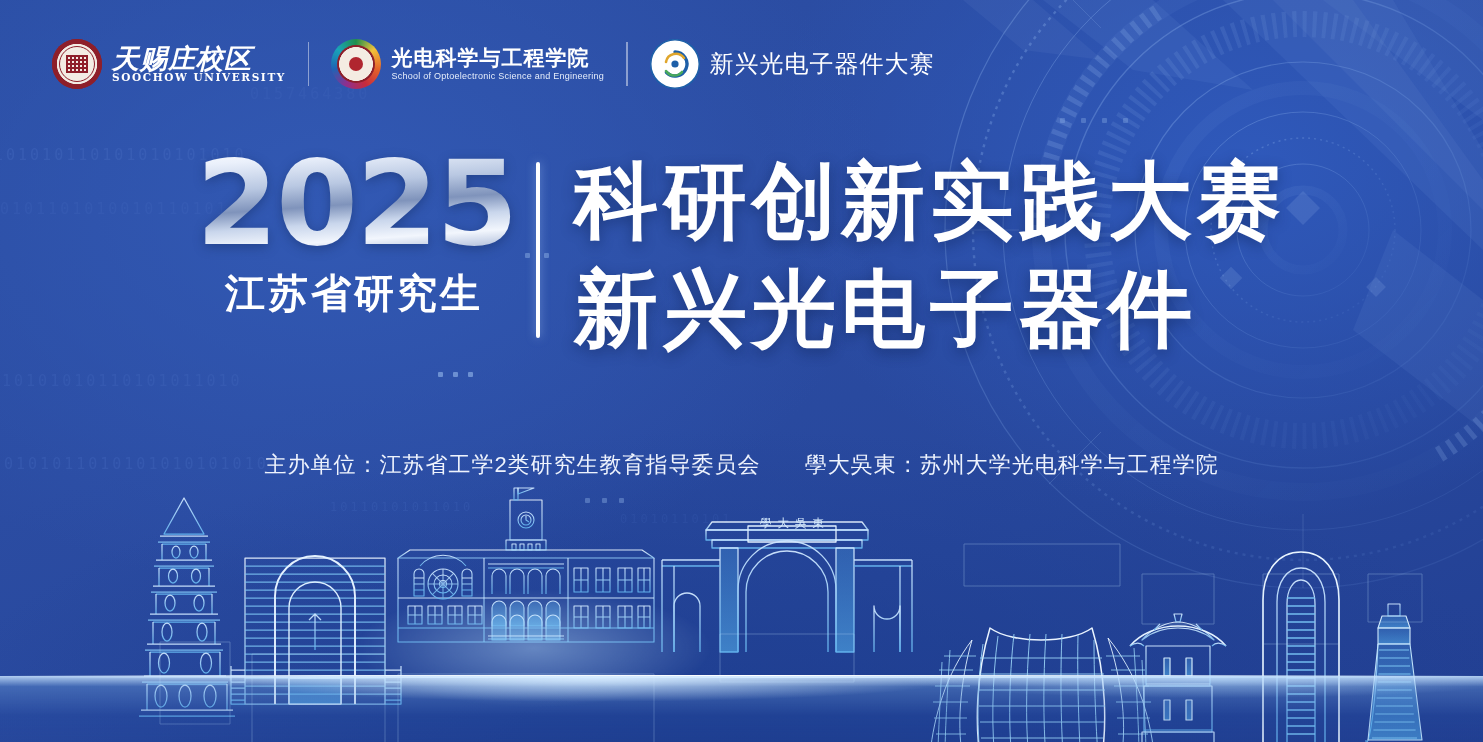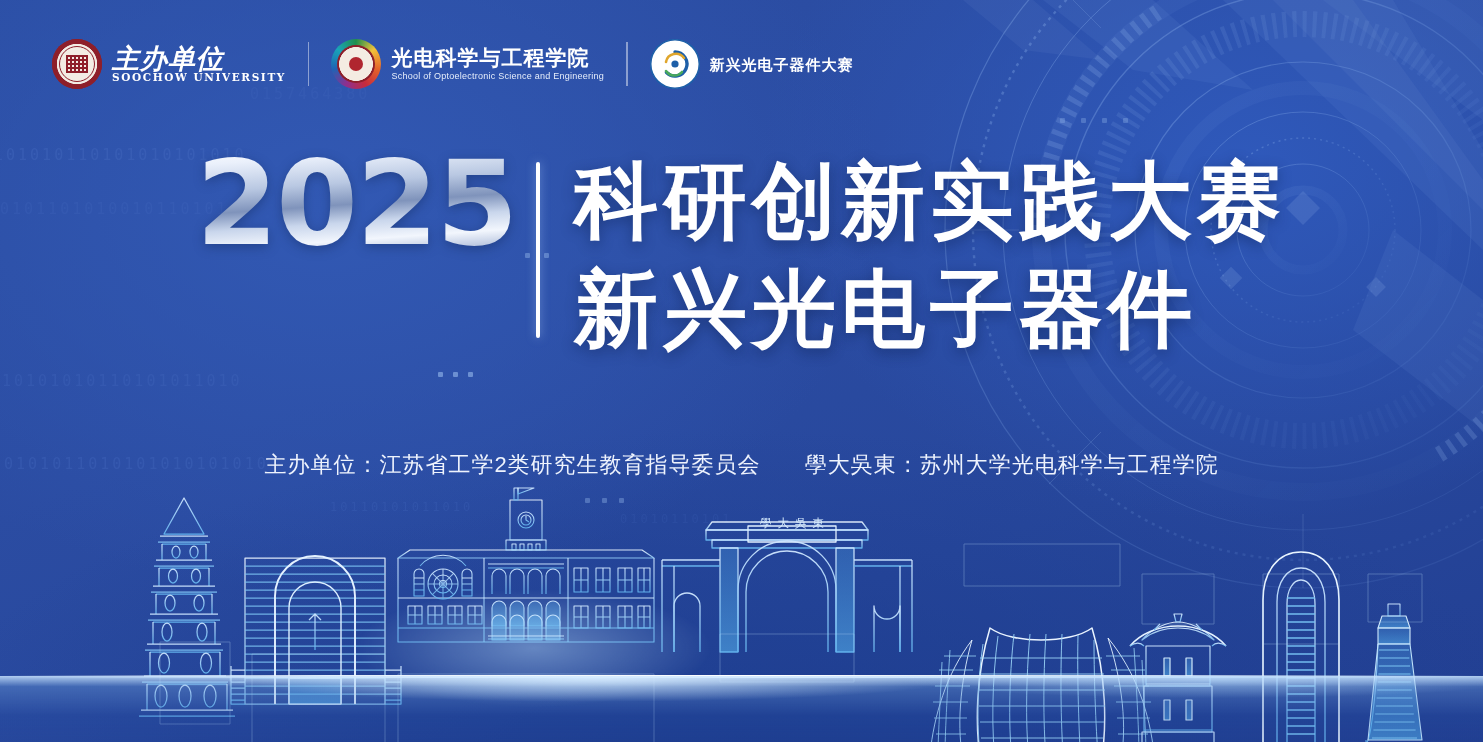--- a/index.html
+++ b/index.html
@@ -108,21 +108,21 @@
     font-family:"DejaVu Serif","Liberation Serif",serif;
     font-style:italic;letter-spacing:1px;
   }
   .suda-en{
     color:#fff;font-size:10.5px;font-weight:700;
     letter-spacing:1.6px;
     font-family:"DejaVu Serif","Liberation Serif",serif;
   }
   .opto-cn{color:#fff;font-size:21px;font-weight:700;letter-spacing:1px;}
   .opto-en{color:#e6eefb;font-size:9px;letter-spacing:.25px;margin-top:4px;}
-  .contest-cn{color:#fff;font-size:15px;font-weight:700;letter-spacing:1px;}
+  .contest-cn{color:#fff;font-size:24px;font-weight:400;letter-spacing:1px;}
 
   .vsep{
     width:1.5px;height:44px;background:rgba(255,255,255,.45);
     margin:0 22px;flex:none;
   }
 
   
   .hero{position:absolute;left:0;top:0;width:100%;}
 
   .year-block{position:absolute;left:196px;top:146px;text-align:center;width:316px;}
@@ -285,21 +285,21 @@
         <i></i>
         <i></i>
       </div>
   </div>
 
   <div class="header">
 
     <div class="logo-group">
       <div class="seal suda"></div>
       <div class="logo-text">
-        <div class="suda-cn">主办单位</div>
+        <div class="suda-cn">天赐庄校区</div>
         <div class="suda-en">SOOCHOW UNIVERSITY</div>
       </div>
     </div>
 
     <div class="vsep"></div>
 
     <div class="logo-group">
       <div class="seal optoe"></div>
       <div class="logo-text">
         <div class="opto-cn">光电科学与工程学院</div>
@@ -321,20 +321,21 @@
       <div class="logo-text">
         <div class="contest-cn">新兴光电子器件大赛</div>
       </div>
     </div>
   </div>
 
   <div class="hero">
 
     <div class="year-block">
       <div class="year">2025</div>
+      <div class="year-sub">江苏省研究生</div>
     </div>
 
     <div class="divider"></div>
 
     <div class="title-block">
       <div class="title-line">科研创新实践大赛</div>
       <div class="title-line">新兴光电子器件</div>
     </div>
   </div>
 

